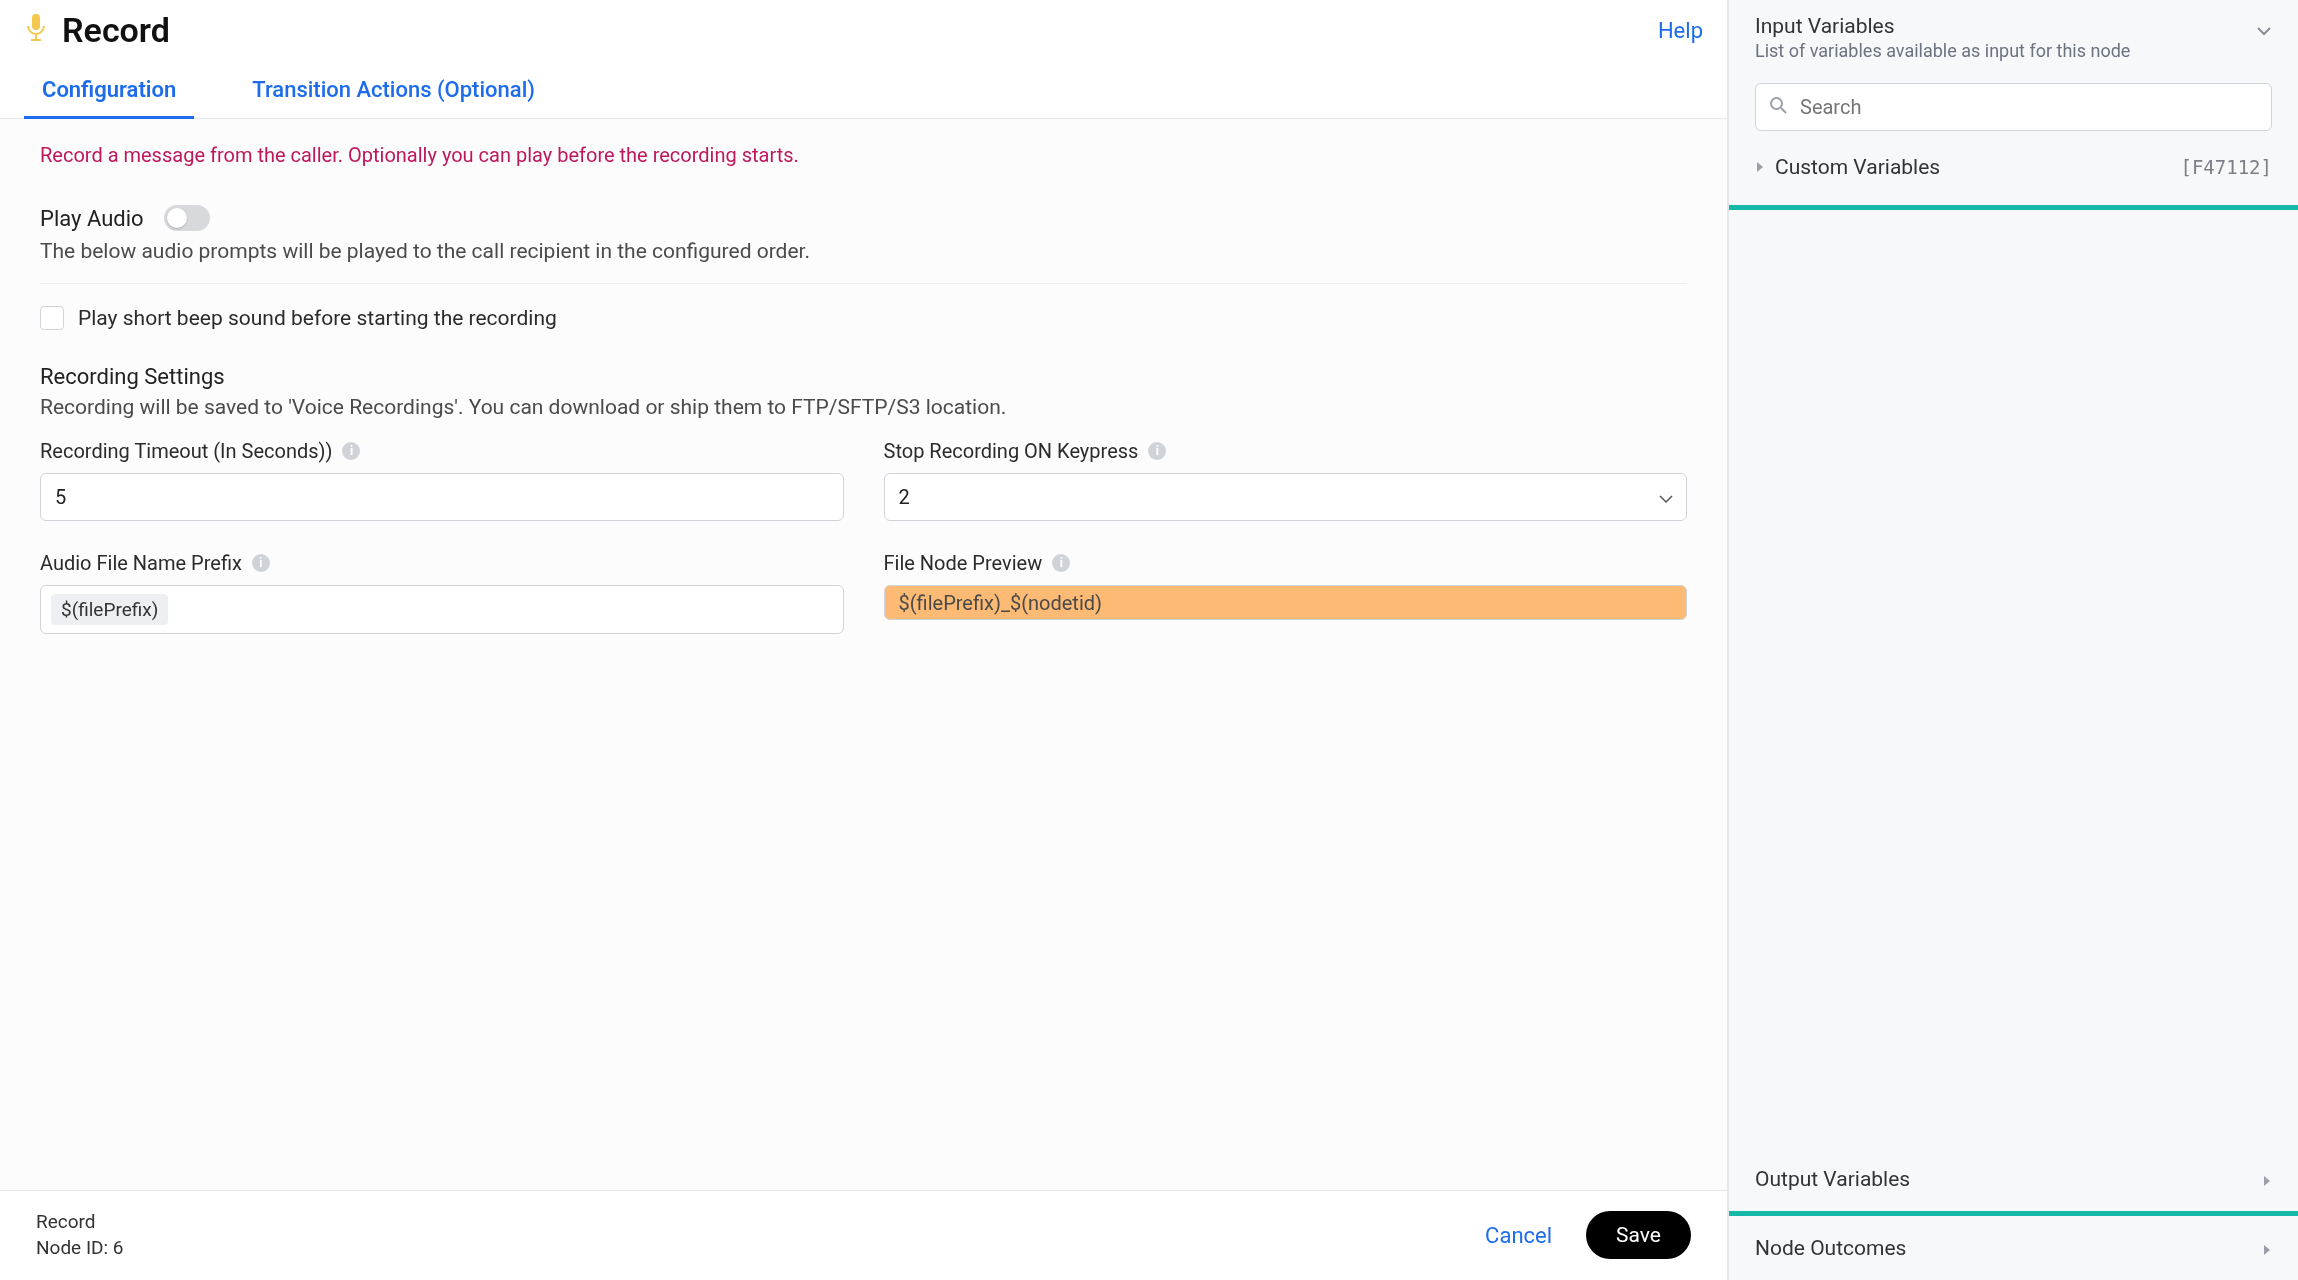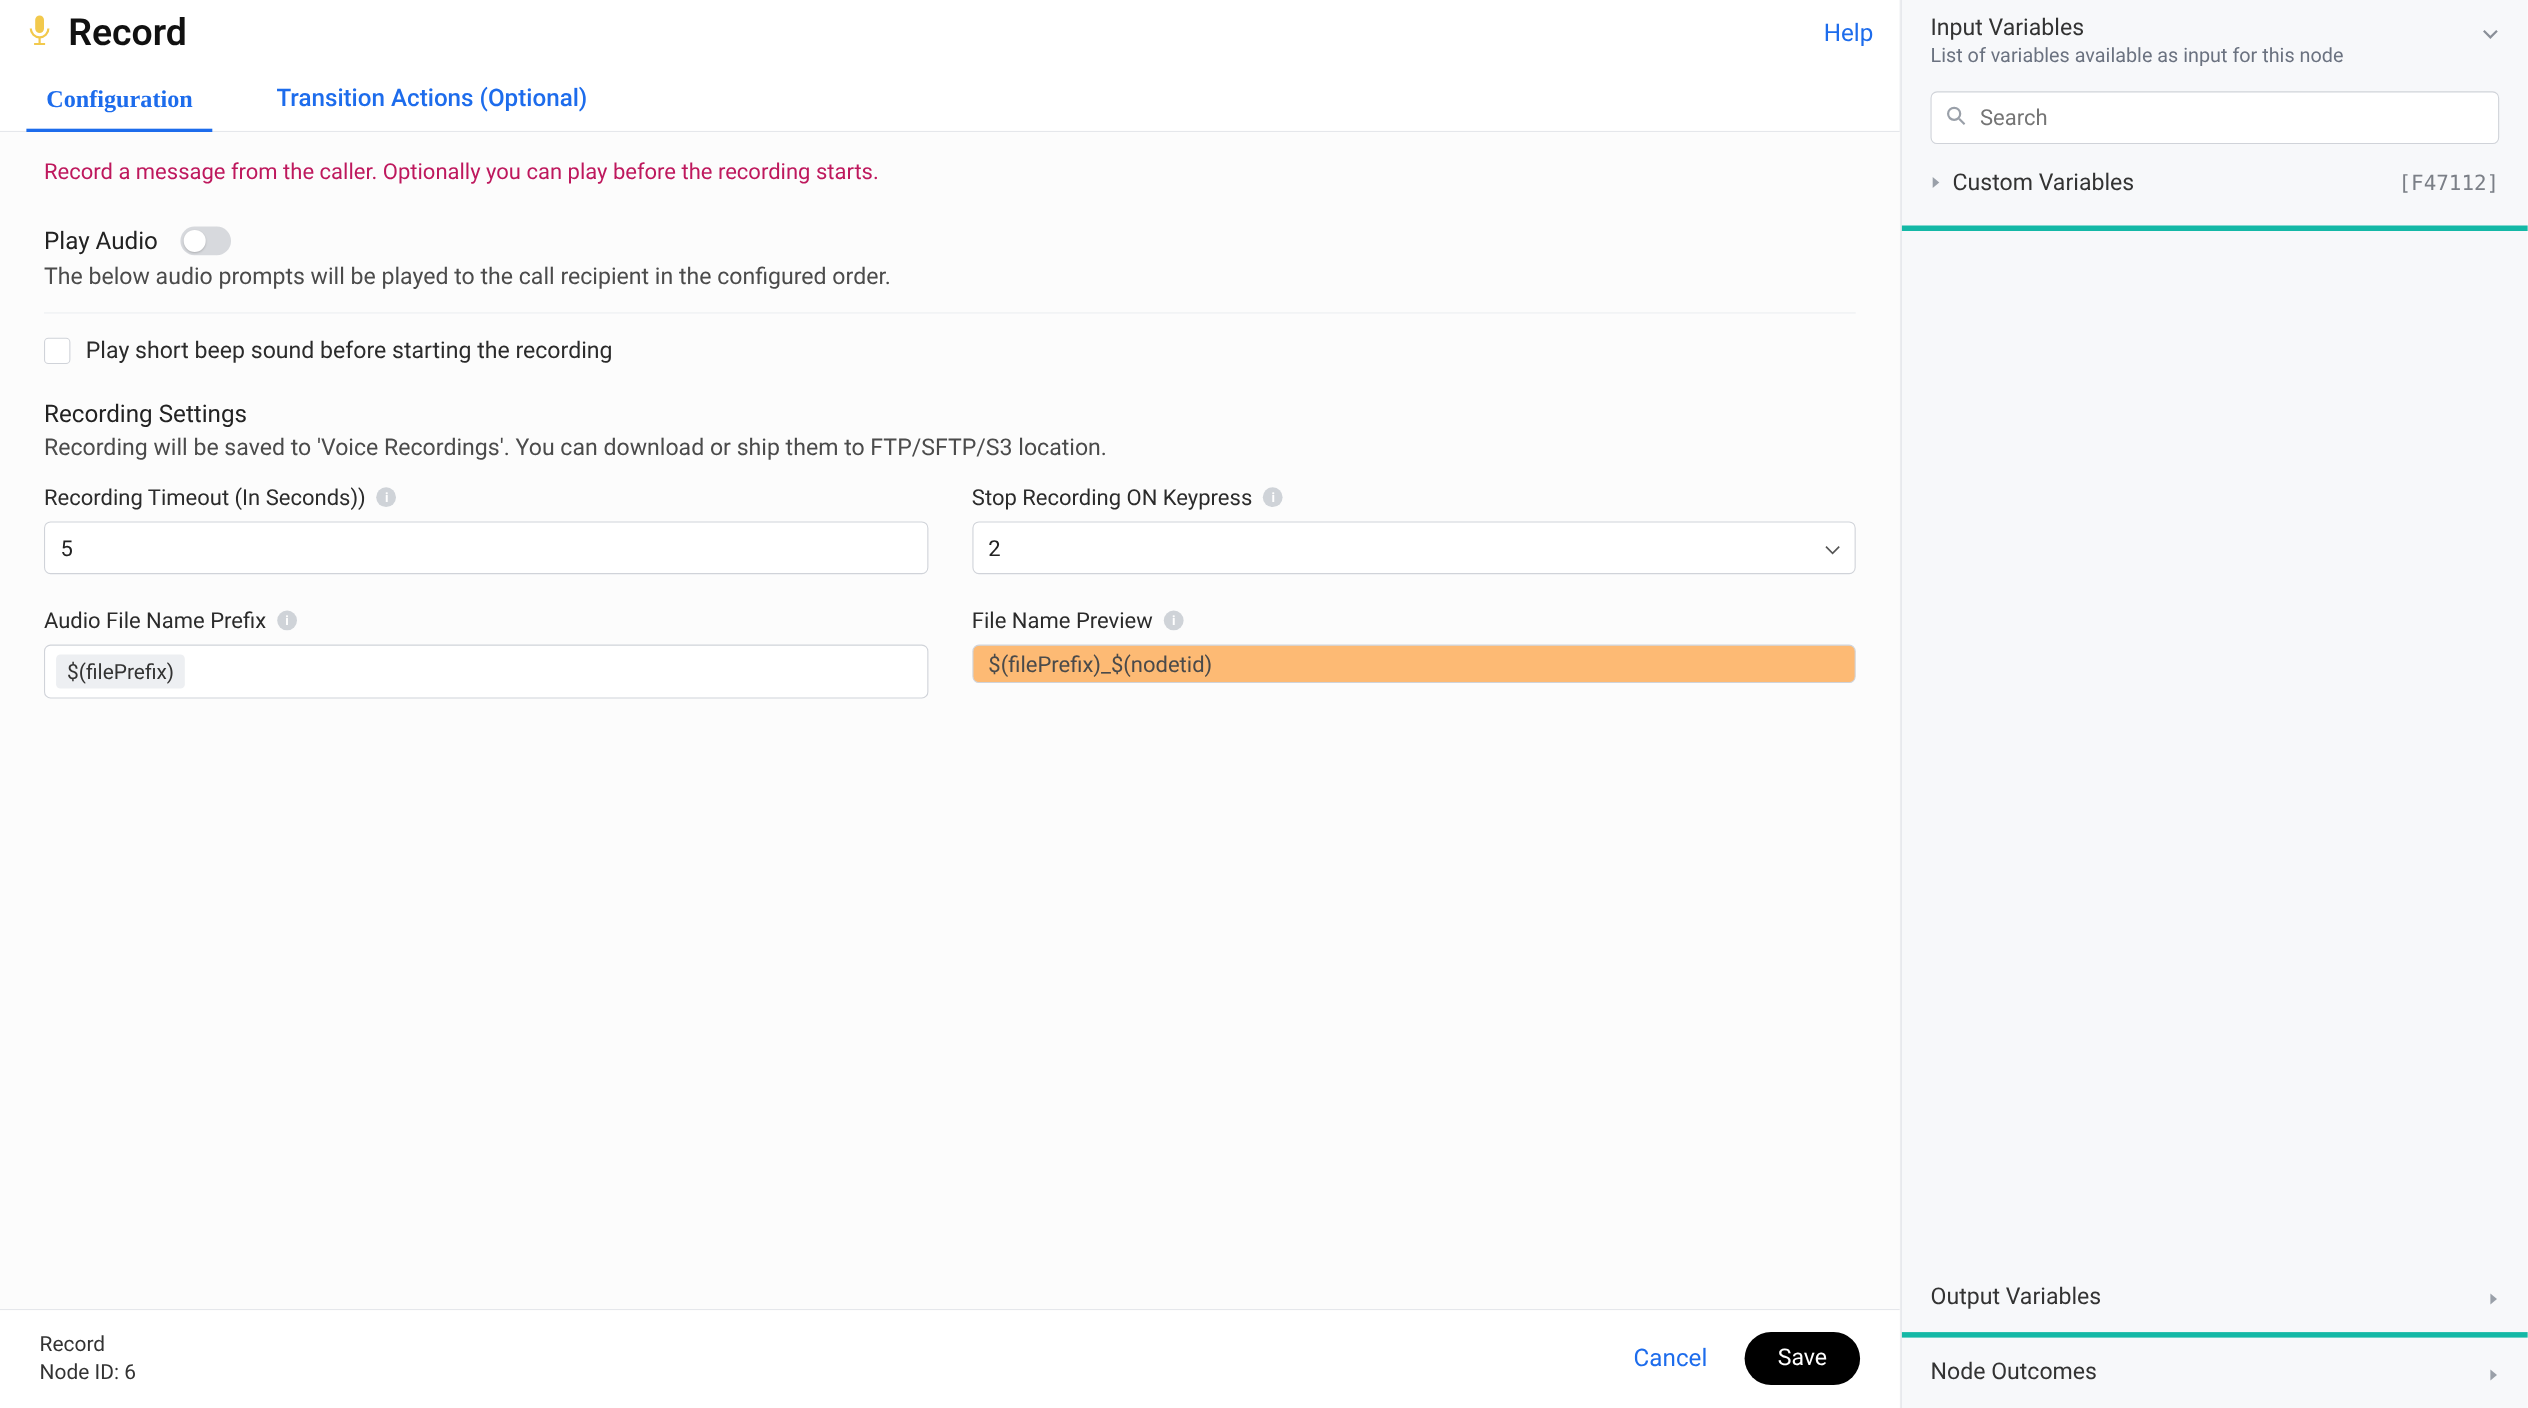--- a/index.html
+++ b/index.html
@@ -58,21 +58,20 @@
     font-size: 22px;
     font-weight: 500;
     cursor: pointer;
     border-bottom: 3px solid transparent;
     position: relative;
     top: 1px;
   }
   .tab.active {
     border-bottom: 3px solid #1d6cec;
     font-weight: 600;
-    font-family: Liberation Serif, serif;
   }
   .content {
     flex: 1;
     overflow-y: auto;
     background: #fcfcfc;
     padding: 24px 40px;
   }
   .intro {
     color: #be185d;
     font-size: 20px;
@@ -420,21 +419,21 @@
           <span>Audio File Name Prefix</span>
           <span class="info-icon">i</span>
         </div>
         <div class="token-input">
           <span class="token">$(filePrefix)</span>
         </div>
       </div>
 
       <div>
         <div class="field-label">
-          <span>File Name Preview</span>
+          <span>File Node Preview</span>
           <span class="info-icon">i</span>
         </div>
         <div class="readonly-input">$(filePrefix)_$(nodetid)</div>
       </div>
 
     </div>
   </div>
 
   <div class="footer">
     <div class="footer-left">

